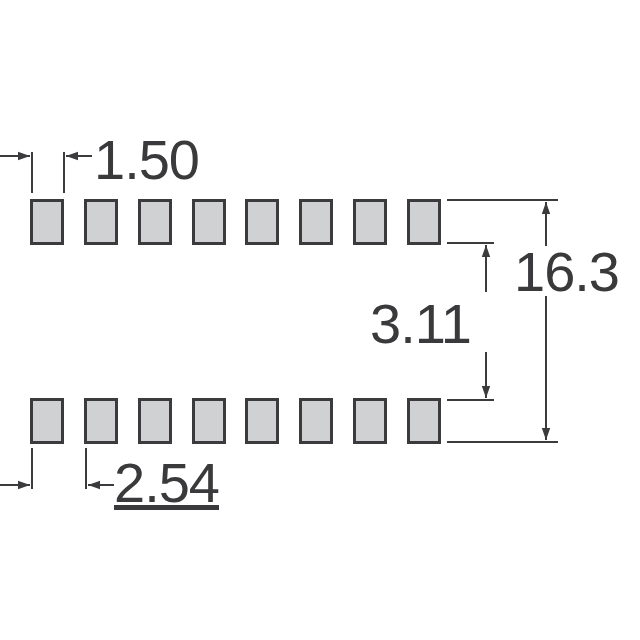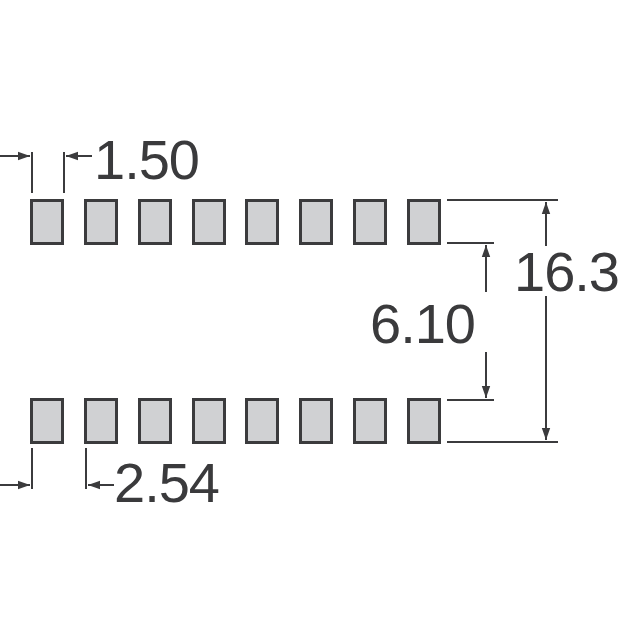--- a/index.html
+++ b/index.html
@@ -63,16 +63,16 @@
       <g>
         <line x1="447" y1="200" x2="558" y2="200"></line>
         <line x1="447" y1="442" x2="558" y2="442"></line>
         <line x1="546" y1="246" x2="546" y2="202" marker-end="url(#arrow)"></line>
         <line x1="546" y1="296" x2="546" y2="440" marker-end="url(#arrow)"></line>
       </g>
     </g>
   </svg>
 
   <div class="dim-label" style="left:94px; top:132px;">1.50</div>
-  <div class="dim-label" style="left:114px; top:455px;">2.54</div>
-  <div class="dim-label" style="left:370px; top:296px;">6.10</div>
+  <div class="dim-label" style="left:114px; top:455px;text-decoration:underline;">2.54</div>
+  <div class="dim-label" style="left:370px; top:296px;">3.11</div>
   <div class="dim-label" style="left:514px; top:244px;">16.3</div>
 </div>
 
 </body></html>

